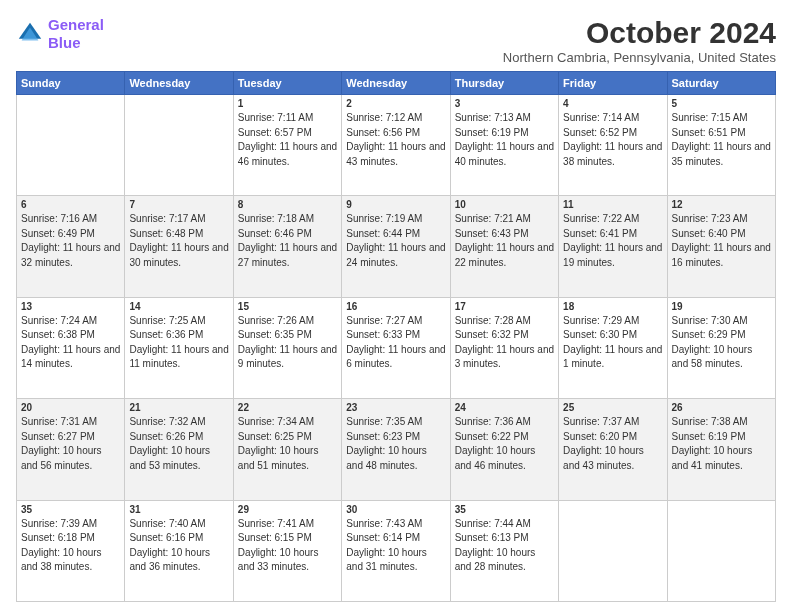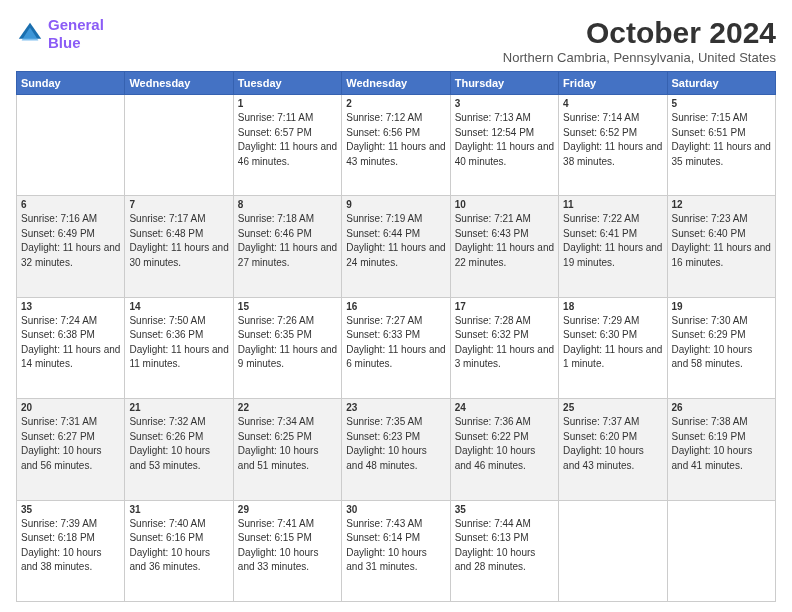--- a/index.html
+++ b/index.html
@@ -143,21 +143,21 @@
           </td>
           <td>
             <span class="day-number">2</span>
             <div class="day-info">Sunrise: 7:12 AM
 Sunset: 6:56 PM
 Daylight: 11 hours and 43 minutes.</div>
           </td>
           <td>
             <span class="day-number">3</span>
             <div class="day-info">Sunrise: 7:13 AM
-Sunset: 12:54 PM
+Sunset: 6:19 PM
 Daylight: 11 hours and 40 minutes.</div>
           </td>
           <td>
             <span class="day-number">4</span>
             <div class="day-info">Sunrise: 7:14 AM
 Sunset: 6:52 PM
 Daylight: 11 hours and 38 minutes.</div>
           </td>
           <td>
             <span class="day-number">5</span>
@@ -212,21 +212,21 @@
         </tr>
         <tr>
           <td>
             <span class="day-number">13</span>
             <div class="day-info">Sunrise: 7:24 AM
 Sunset: 6:38 PM
 Daylight: 11 hours and 14 minutes.</div>
           </td>
           <td>
             <span class="day-number">14</span>
-            <div class="day-info">Sunrise: 7:50 AM
+            <div class="day-info">Sunrise: 7:25 AM
 Sunset: 6:36 PM
 Daylight: 11 hours and 11 minutes.</div>
           </td>
           <td>
             <span class="day-number">15</span>
             <div class="day-info">Sunrise: 7:26 AM
 Sunset: 6:35 PM
 Daylight: 11 hours and 9 minutes.</div>
           </td>
           <td>

